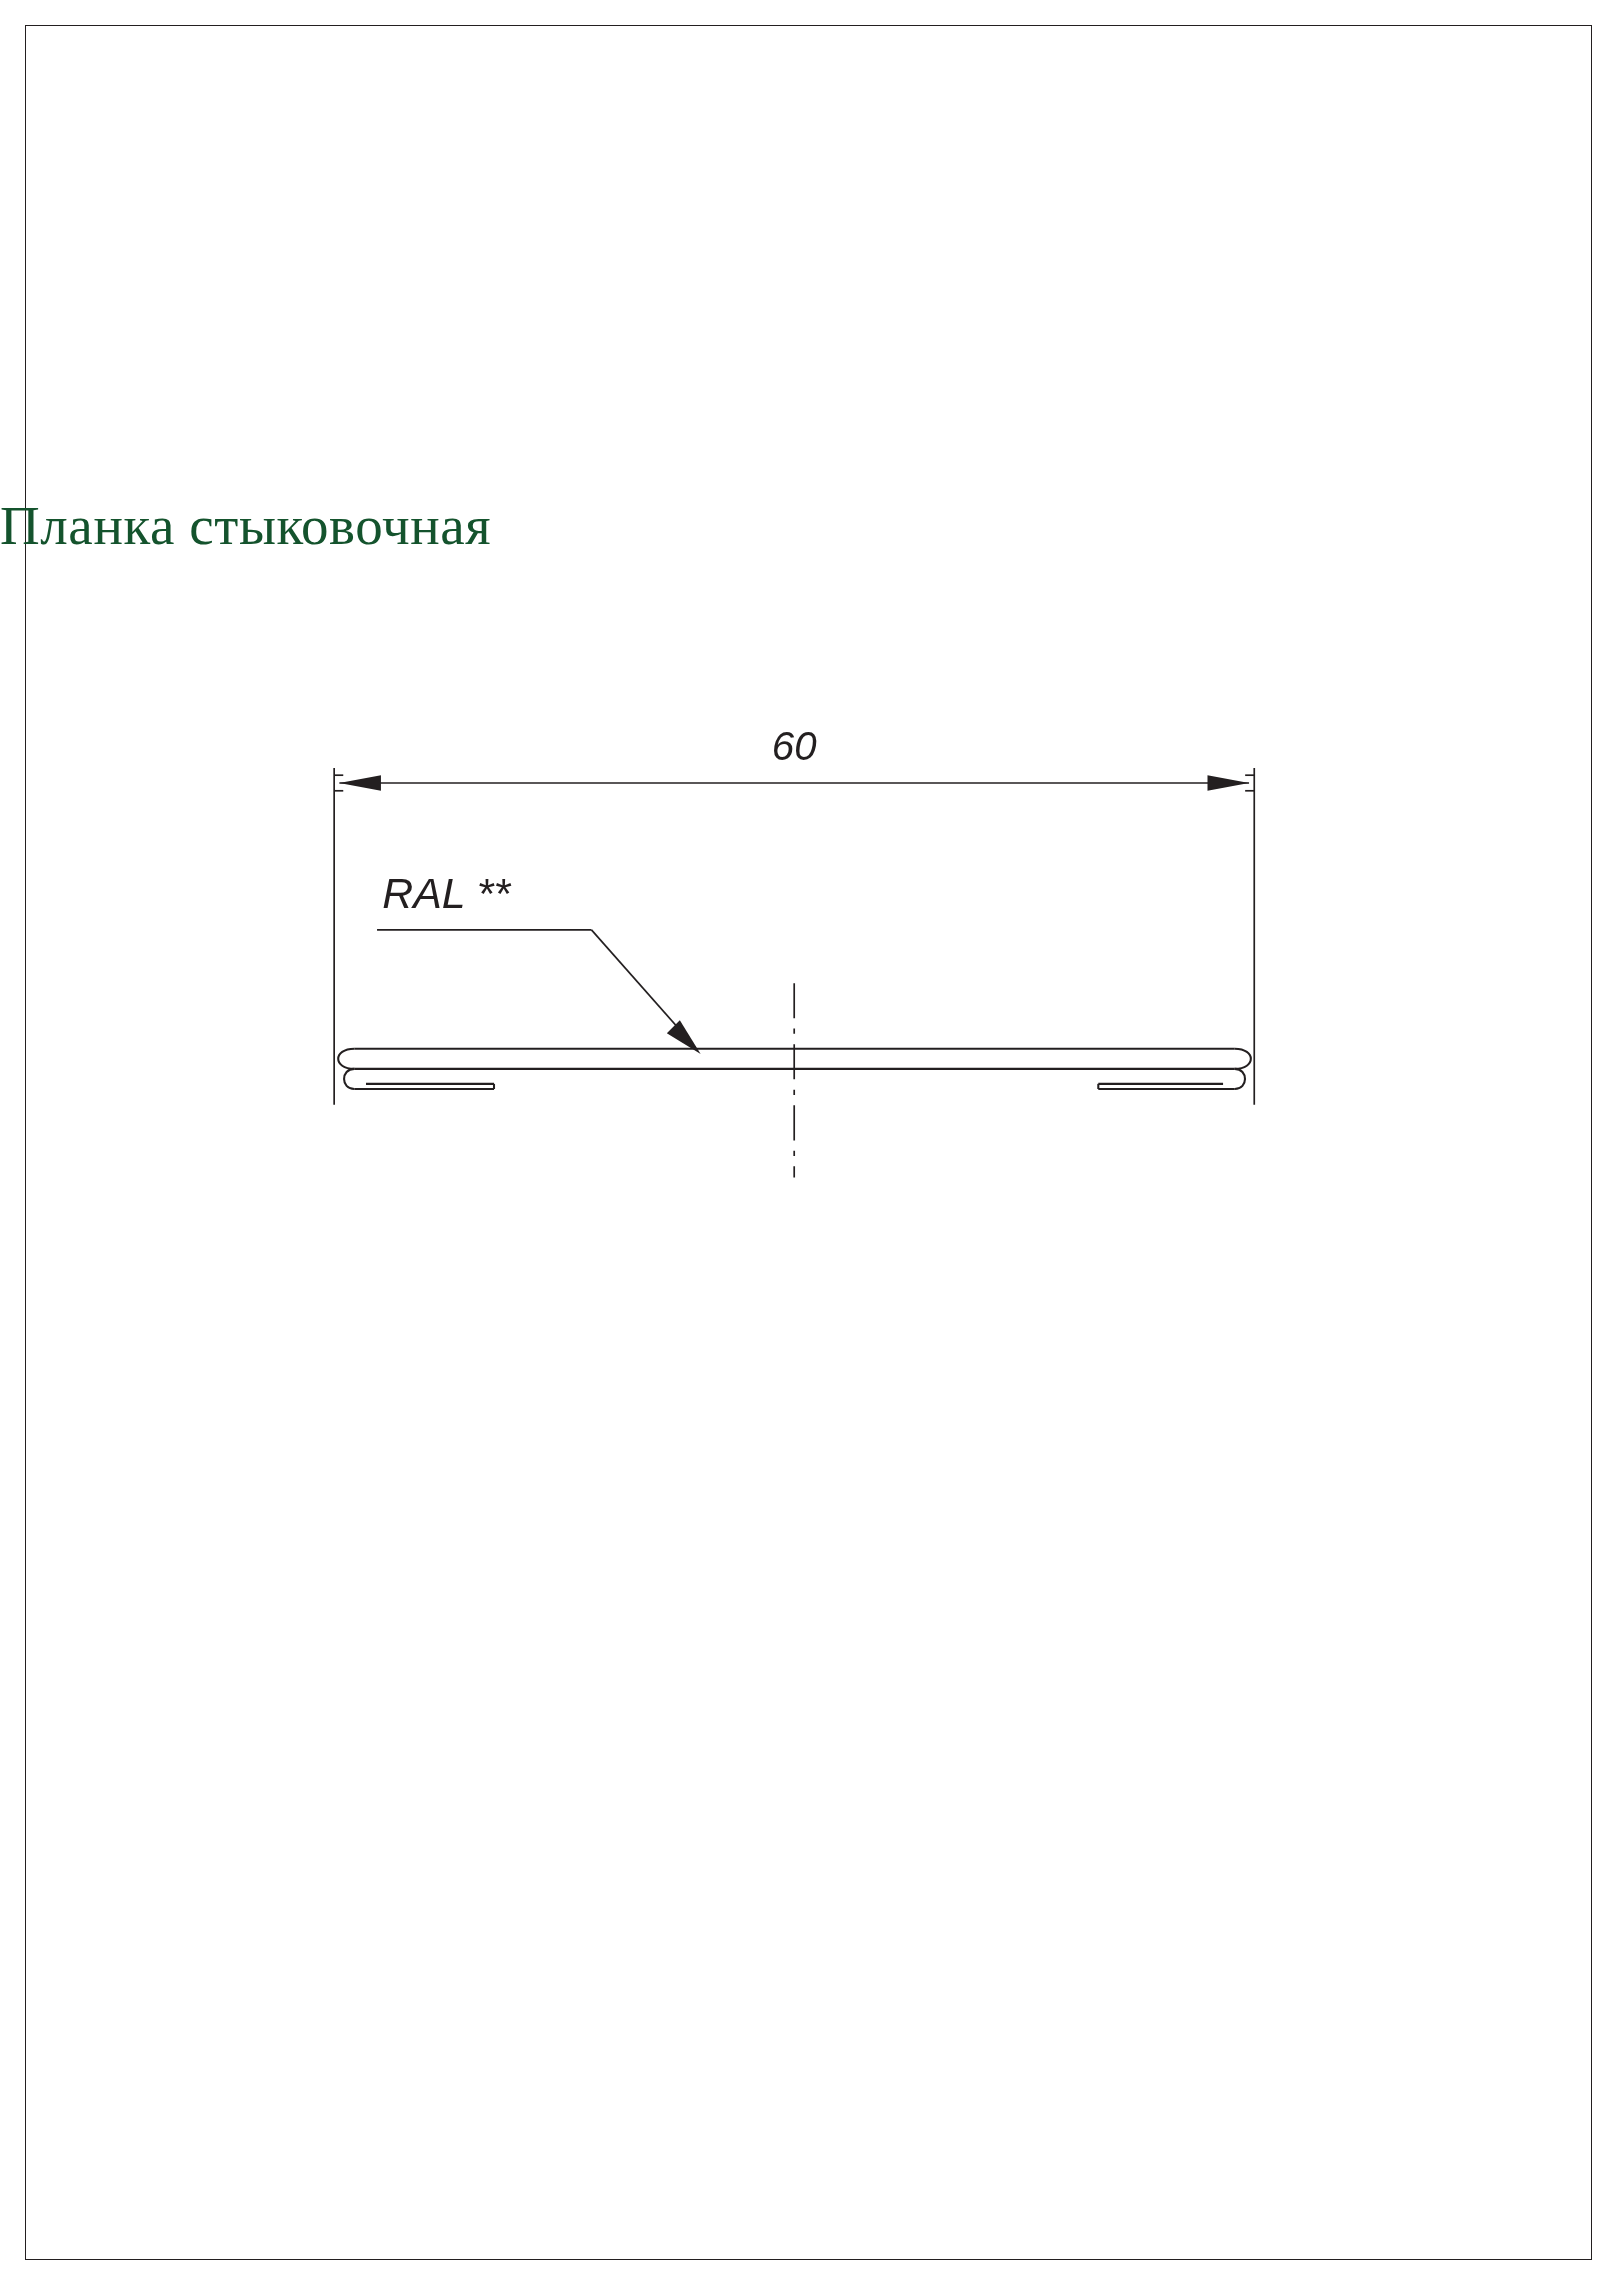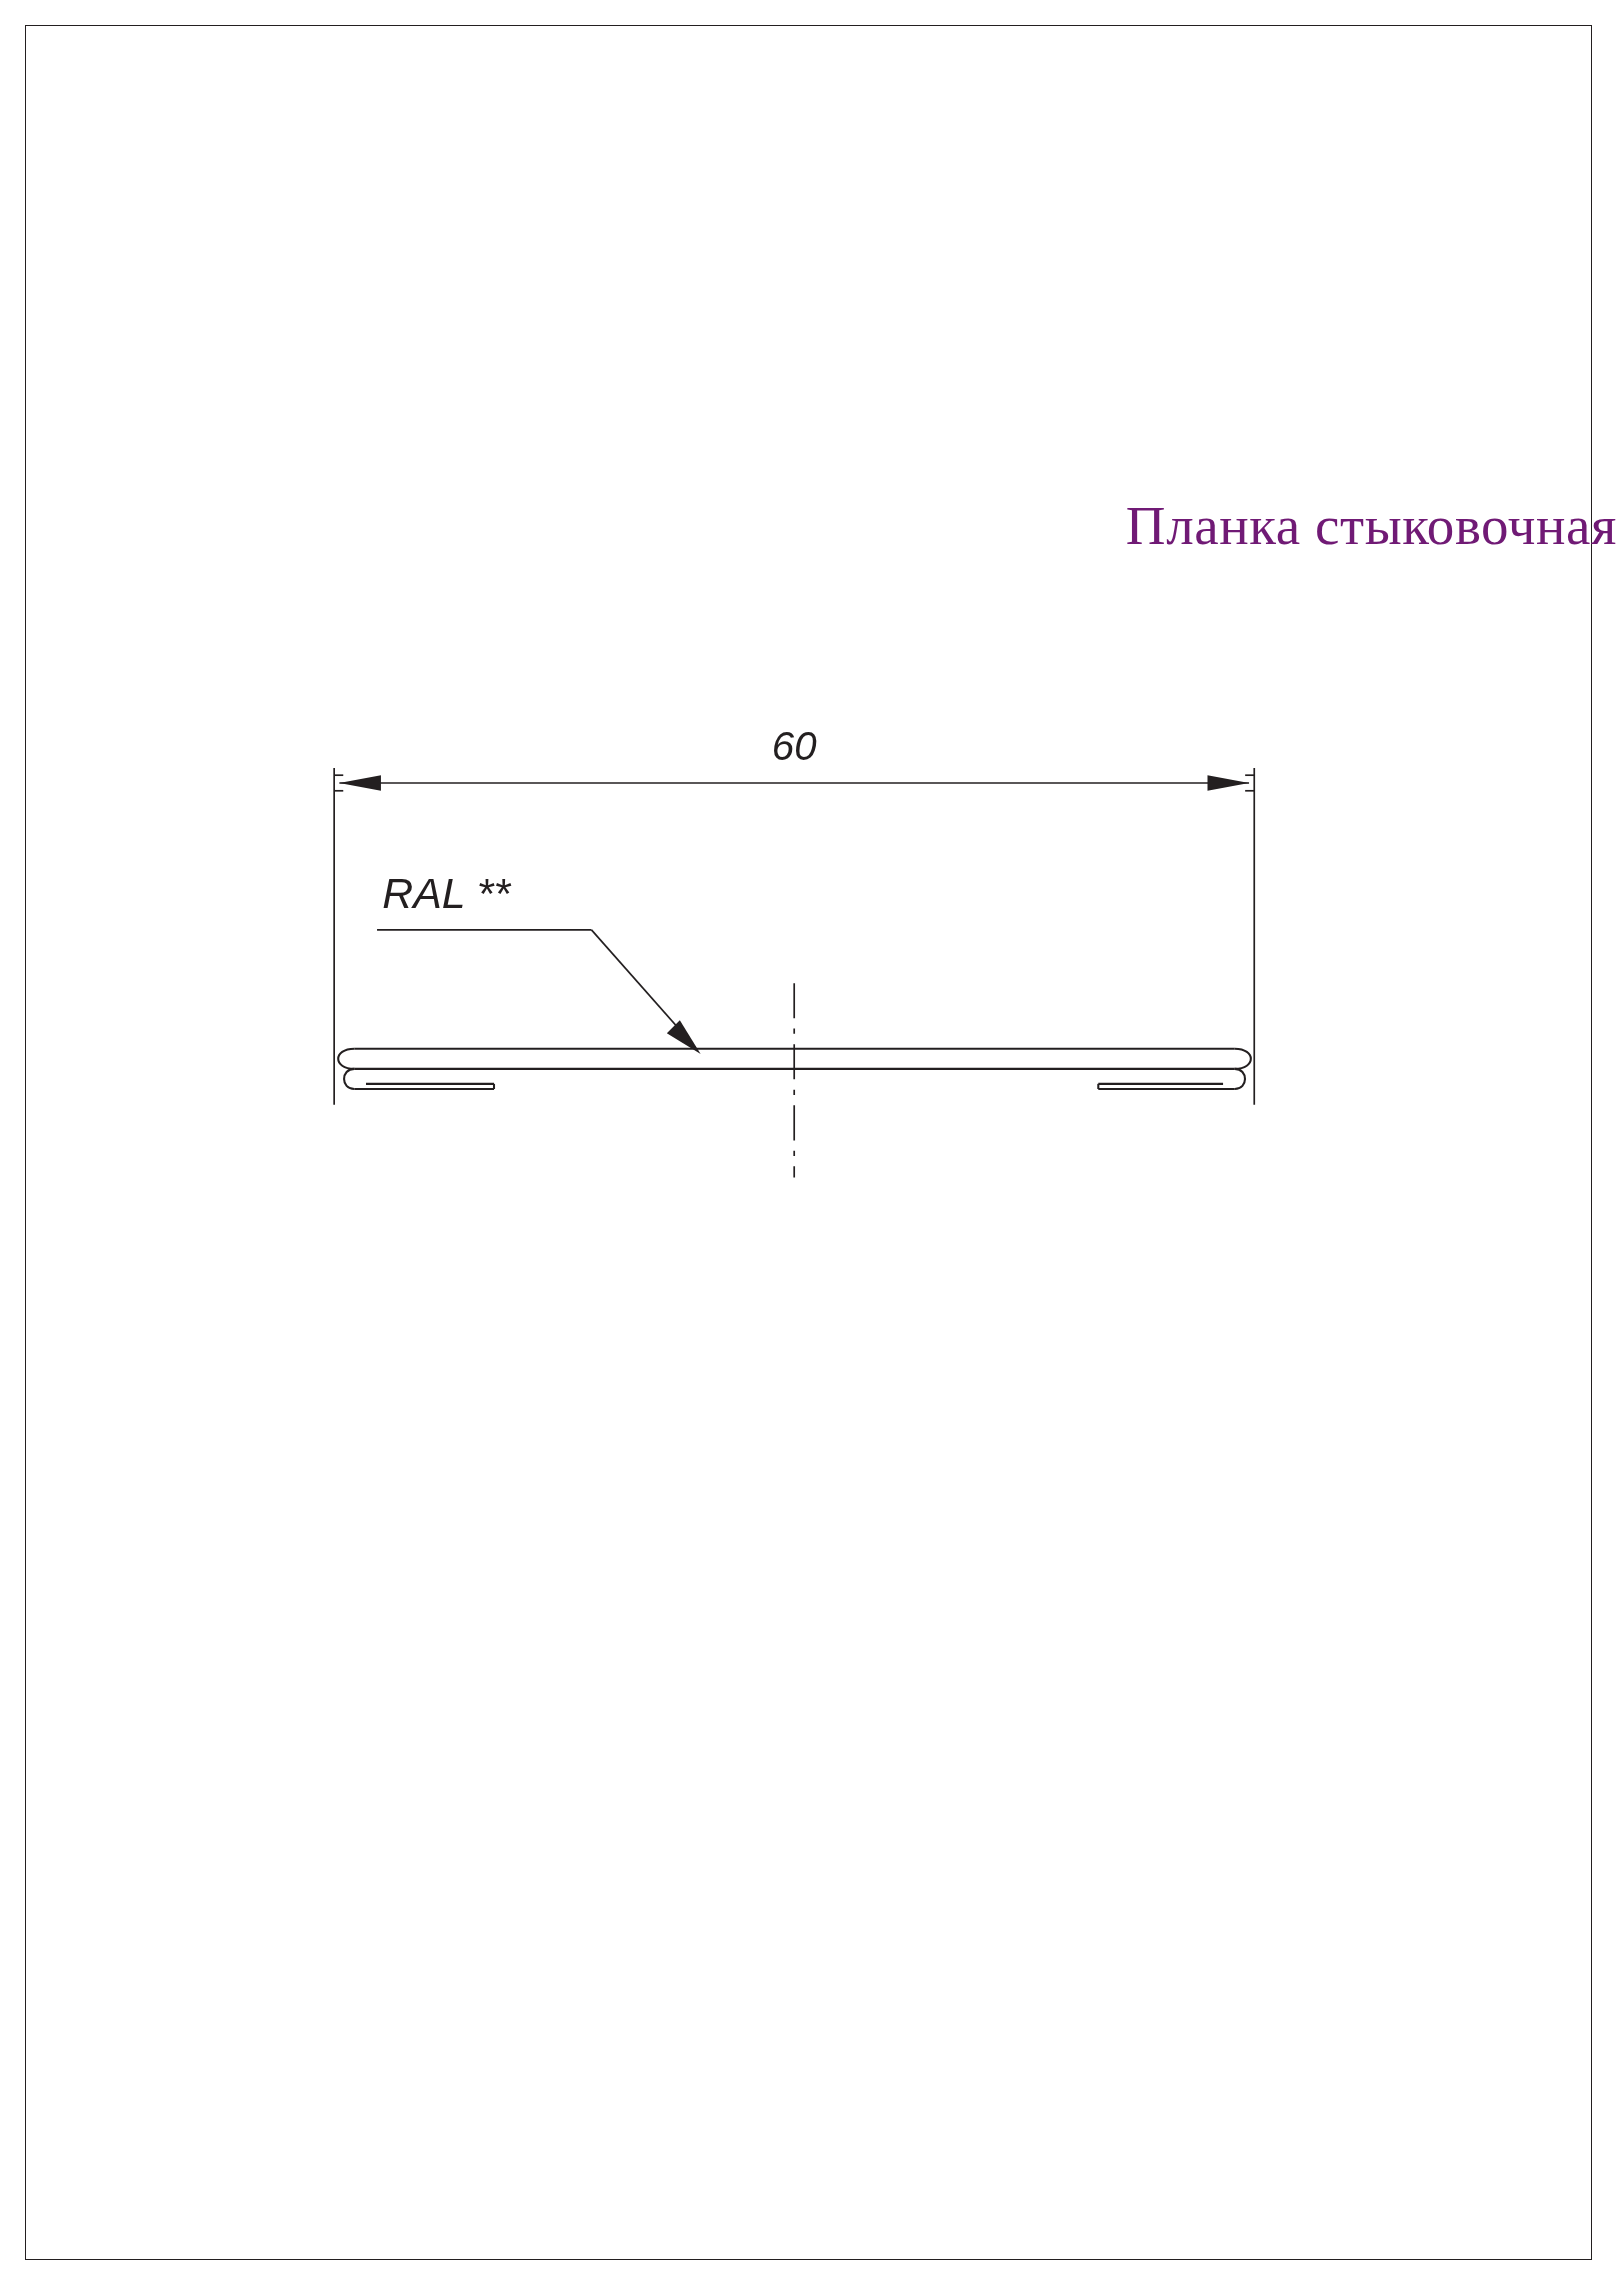--- a/index.html
+++ b/index.html
@@ -24,24 +24,24 @@
     width: 1567px;
     height: 2235px;
     border: 1.9px solid #231f20;
     box-sizing: border-box;
   }
   .drawing-title {
     position: absolute;
     left: 0;
     top: 494px;
     width: 1617px;
-    text-align: right;
+    text-align: left;
     font-family: "Liberation Serif", serif;
     font-size: 55px;
-    color: #701a75;
+    color: #14532d;
     letter-spacing: 0.6px;
     white-space: nowrap;
   }
   .svg-layer {
     position: absolute;
     left: 0;
     top: 0;
     width: 1617px;
     height: 2284px;
   }

